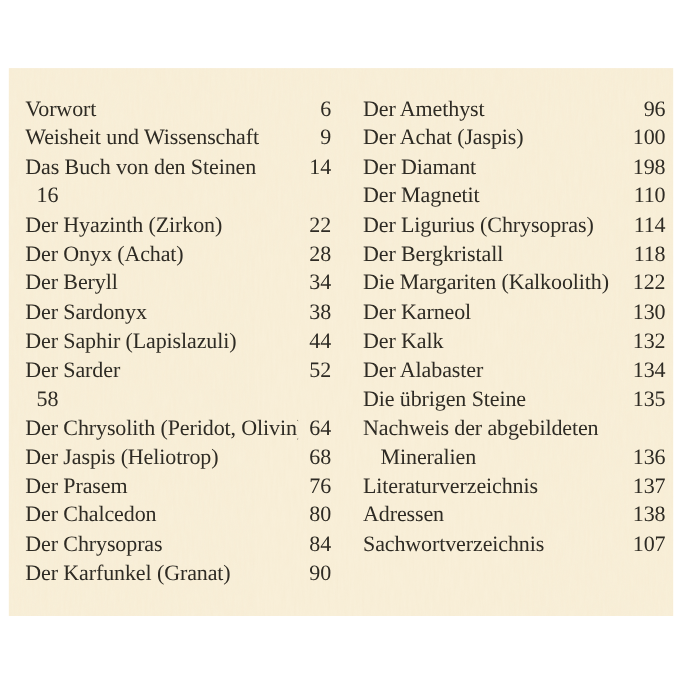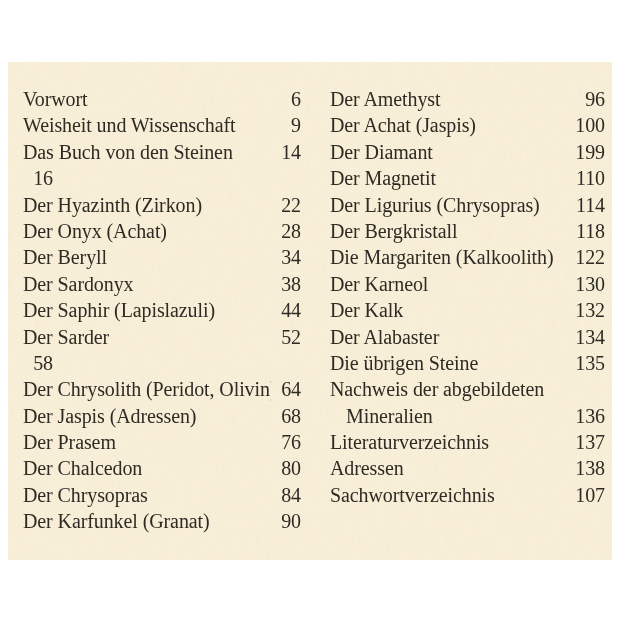--- a/index.html
+++ b/index.html
@@ -137,21 +137,21 @@
             <span class="num">52</span>
           </div>
           <div class="row">
             <span class="num">58</span>
           </div>
           <div class="row">
             <span class="title">Der Chrysolith (Peridot, Olivin)</span>
             <span class="num">64</span>
           </div>
           <div class="row">
-            <span class="title">Der Jaspis (Adressen)</span>
+            <span class="title">Der Jaspis (Heliotrop)</span>
             <span class="num">68</span>
           </div>
           <div class="row">
             <span class="title">Der Prasem</span>
             <span class="num">76</span>
           </div>
           <div class="row">
             <span class="title">Der Chalcedon</span>
             <span class="num">80</span>
           </div>
@@ -169,21 +169,21 @@
           <div class="row">
             <span class="title">Der Amethyst</span>
             <span class="num">96</span>
           </div>
           <div class="row">
             <span class="title">Der Achat (Jaspis)</span>
             <span class="num">100</span>
           </div>
           <div class="row">
             <span class="title">Der Diamant</span>
-            <span class="num">199</span>
+            <span class="num">198</span>
           </div>
           <div class="row">
             <span class="title">Der Magnetit</span>
             <span class="num">110</span>
           </div>
           <div class="row">
             <span class="title">Der Ligurius (Chrysopras)</span>
             <span class="num">114</span>
           </div>
           <div class="row">

